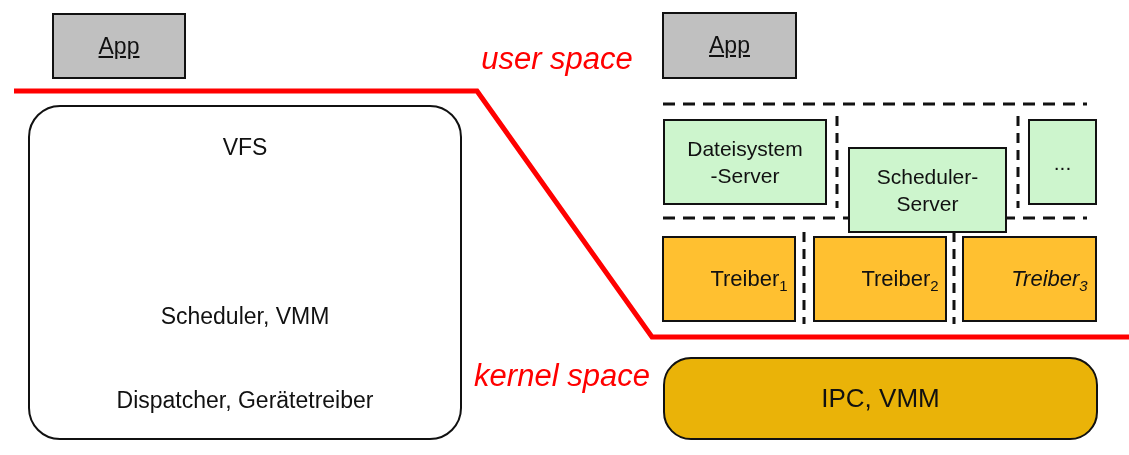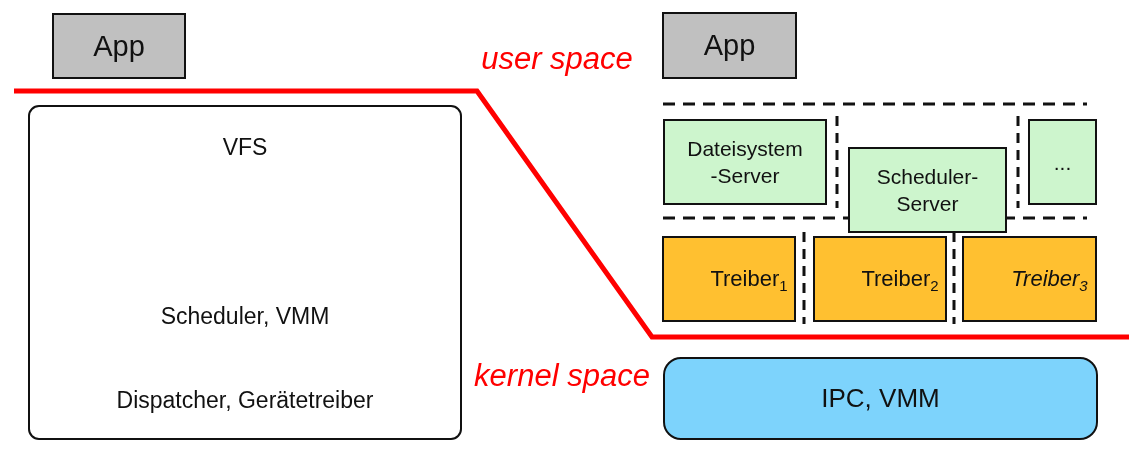--- a/index.html
+++ b/index.html
@@ -12,31 +12,31 @@
   html,body{margin:0;padding:0;background:#ffffff;}
   body{font-family:"Liberation Sans","DejaVu Sans",sans-serif;color:#111;}
   .canvas{position:relative;width:1129px;height:455px;background:#fff;overflow:hidden;}
   .overlay{position:absolute;left:0;top:0;width:1129px;height:455px;pointer-events:none;}
   .red-line{stroke:var(--red);stroke-width:5;fill:none;stroke-linejoin:miter;}
   .hdash{stroke:#111;stroke-width:2.5;stroke-dasharray:9 7;}
   .hdash-r{stroke:#111;stroke-width:3;stroke-dasharray:12 8;}
   .vdash{stroke:#111;stroke-width:3;stroke-dasharray:10 7;}
   .box{position:absolute;box-sizing:border-box;border:2px solid var(--border);
        display:flex;align-items:center;justify-content:center;text-align:center;}
-  .app-box{background:var(--gray-fill);font-size:29px;}
+  .app-box{background:var(--gray-fill);font-size:23px;text-decoration:underline;}
   .mono-rect{position:absolute;left:28px;top:105px;width:434px;height:335px;
-       box-sizing:border-box;border:2px solid var(--border);border-radius:11px;background:#fff;}
+       box-sizing:border-box;border:2px solid var(--border);border-radius:32px;background:#fff;}
   .mono-layer{position:absolute;left:0;width:100%;display:flex;align-items:center;
        justify-content:center;font-size:23px;}
   .space-label{position:absolute;color:var(--red);font-style:italic;font-size:31px;
        text-align:center;line-height:24px;}
   .server-box{background:var(--green-fill);font-size:21px;line-height:27px;}
   .driver-box{background:var(--orange-fill);font-size:22px;padding-left:40px;}
   .driver-box sub{font-size:15px;line-height:0;}
-  .kernel-rect{background:#7dd3fc;border-radius:18px;font-size:26px;}
+  .kernel-rect{background:#eab308;border-radius:28px;font-size:26px;}
 </style>
 </head>
 <body>
 
 <div class="canvas">
 
   <svg class="overlay" viewBox="0 0 1129 455">
     <polyline class="red-line" points="14,91 477,91 652,337 1129,337"></polyline>
 
     <line class="hdash" x1="47" y1="185" x2="457" y2="185"></line>

